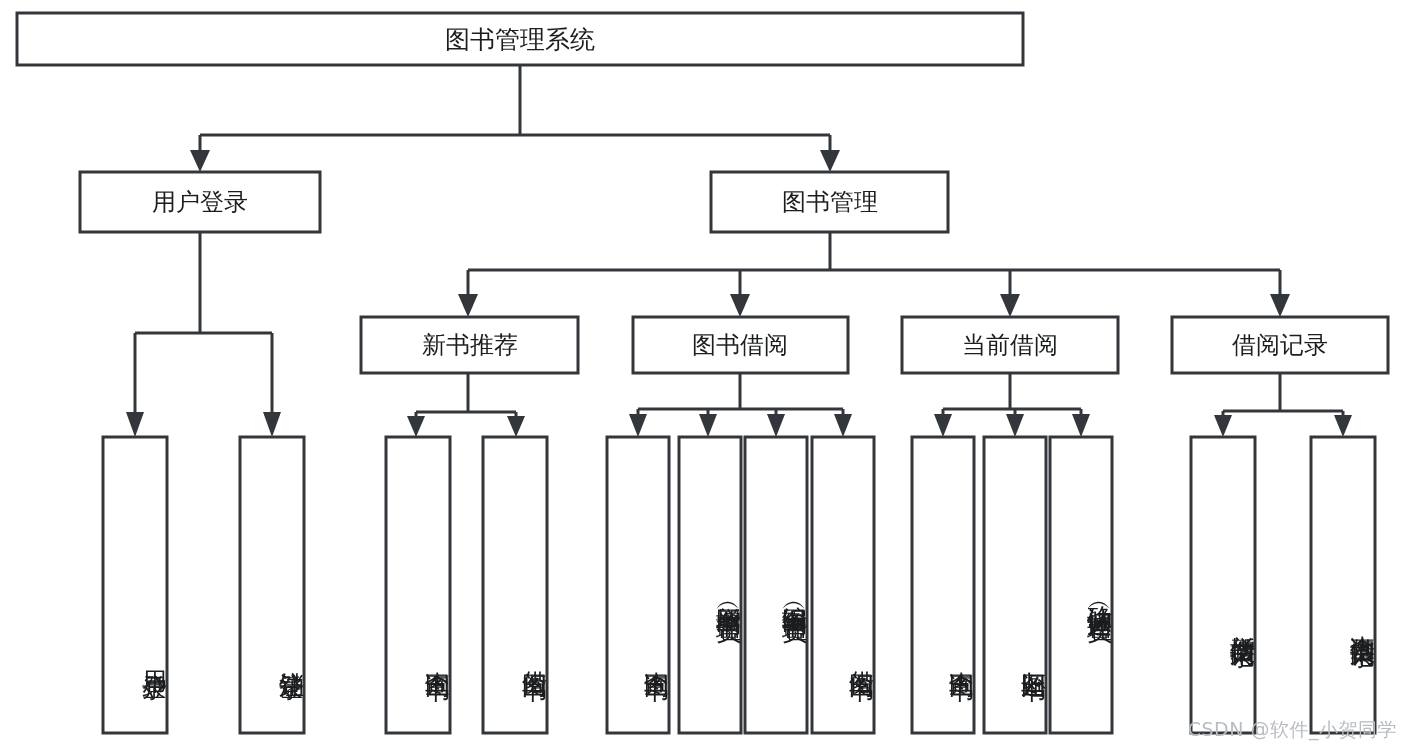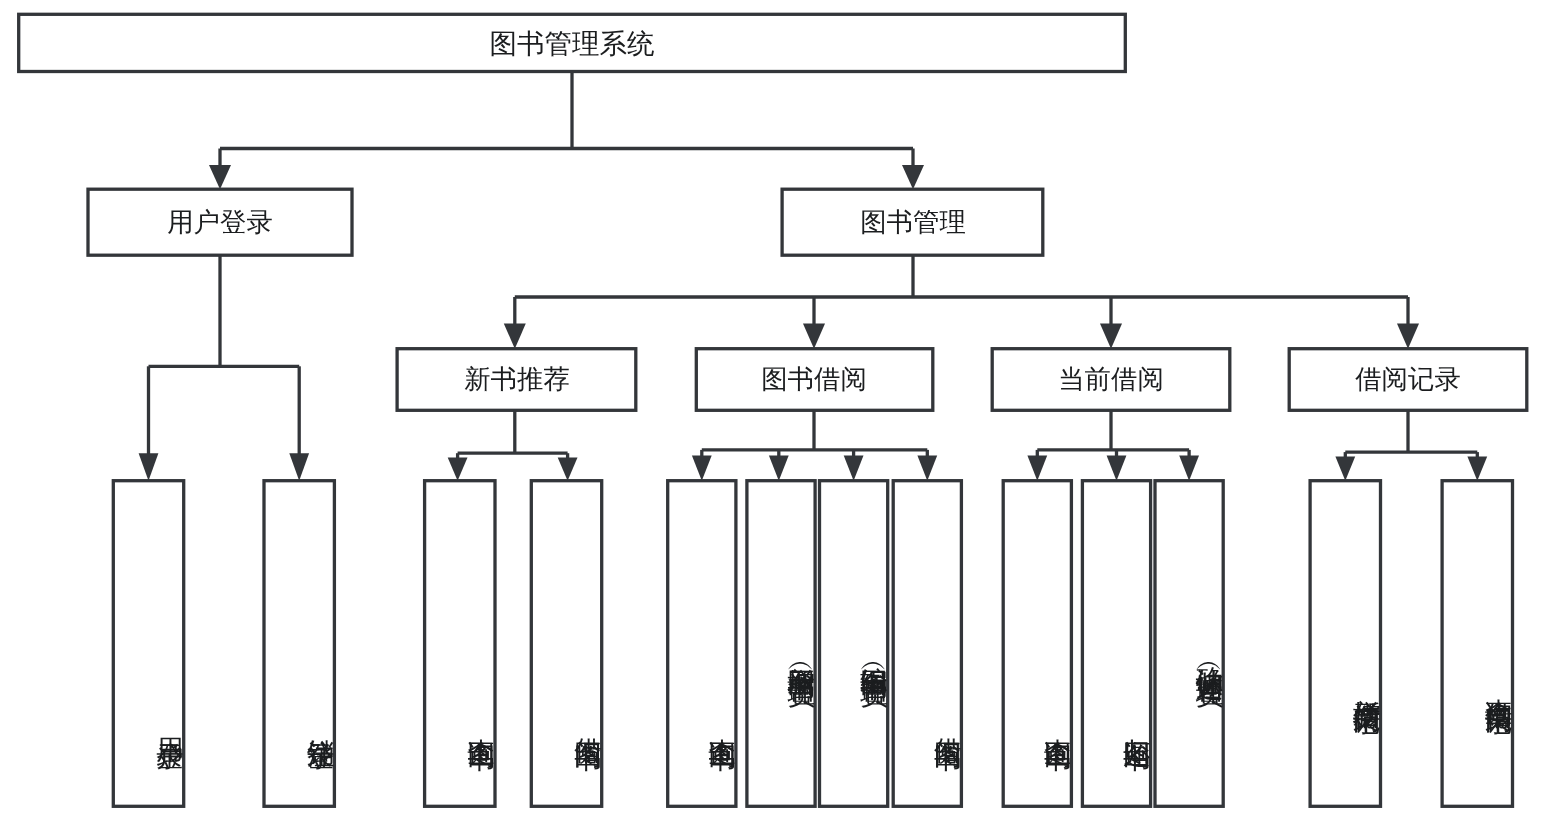--- a/index.html
+++ b/index.html
@@ -225,13 +225,14 @@
   <div class="leaf-label" style="left:607px; top:437px; width:62px; height:296px; padding-top:70px;">查询图书</div>
   <div class="leaf-label" style="left:679px; top:437px; width:62px; height:296px; padding-top:10px;">新增图书（管理员）</div>
   <div class="leaf-label" style="left:745px; top:437px; width:62px; height:296px; padding-top:10px;">编辑图书（管理员）</div>
   <div class="leaf-label" style="left:812px; top:437px; width:62px; height:296px; padding-top:70px;">借阅图书</div>
   <div class="leaf-label" style="left:912px; top:437px; width:62px; height:296px; padding-top:70px;">查询图书</div>
   <div class="leaf-label" style="left:984px; top:437px; width:62px; height:296px; padding-top:70px;">归还图书</div>
   <div class="leaf-label" style="left:1050px; top:437px; width:62px; height:296px; padding-top:10px;">确认归还（管理员）</div>
   <div class="leaf-label" style="left:1191px; top:437px; width:64px; height:296px; padding-top:36px;">新增借阅记录</div>
   <div class="leaf-label" style="left:1311px; top:437px; width:64px; height:296px; padding-top:36px;">查询借阅记录</div>
 
+  <div class="watermark">CSDN @软件_小贺同学</div>
 </div>
 
 </body></html>

